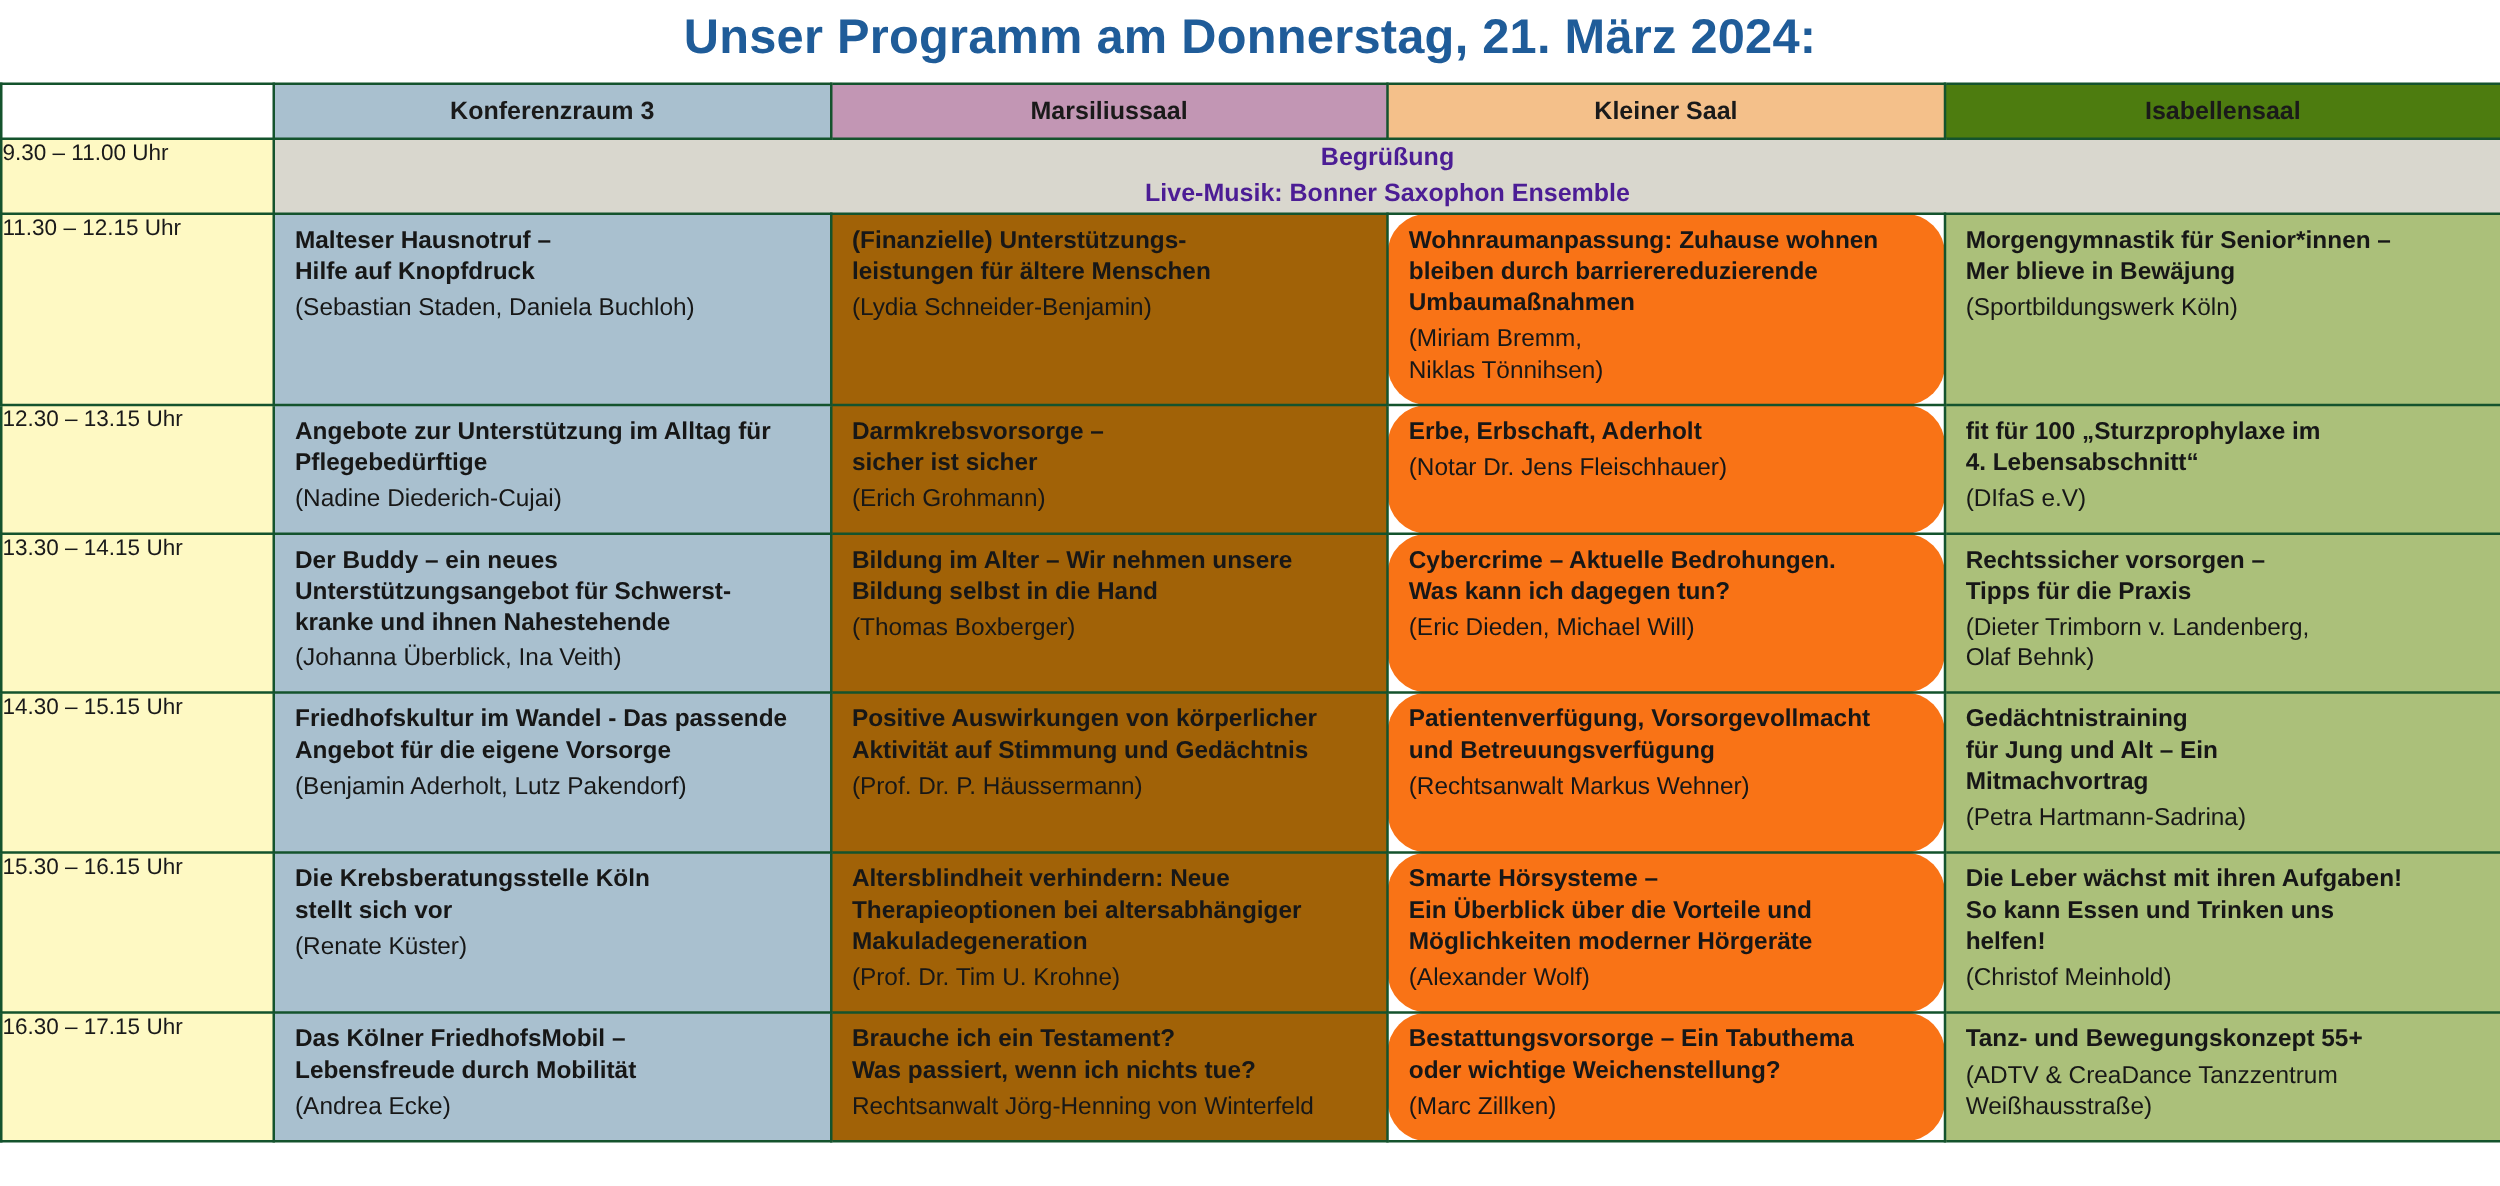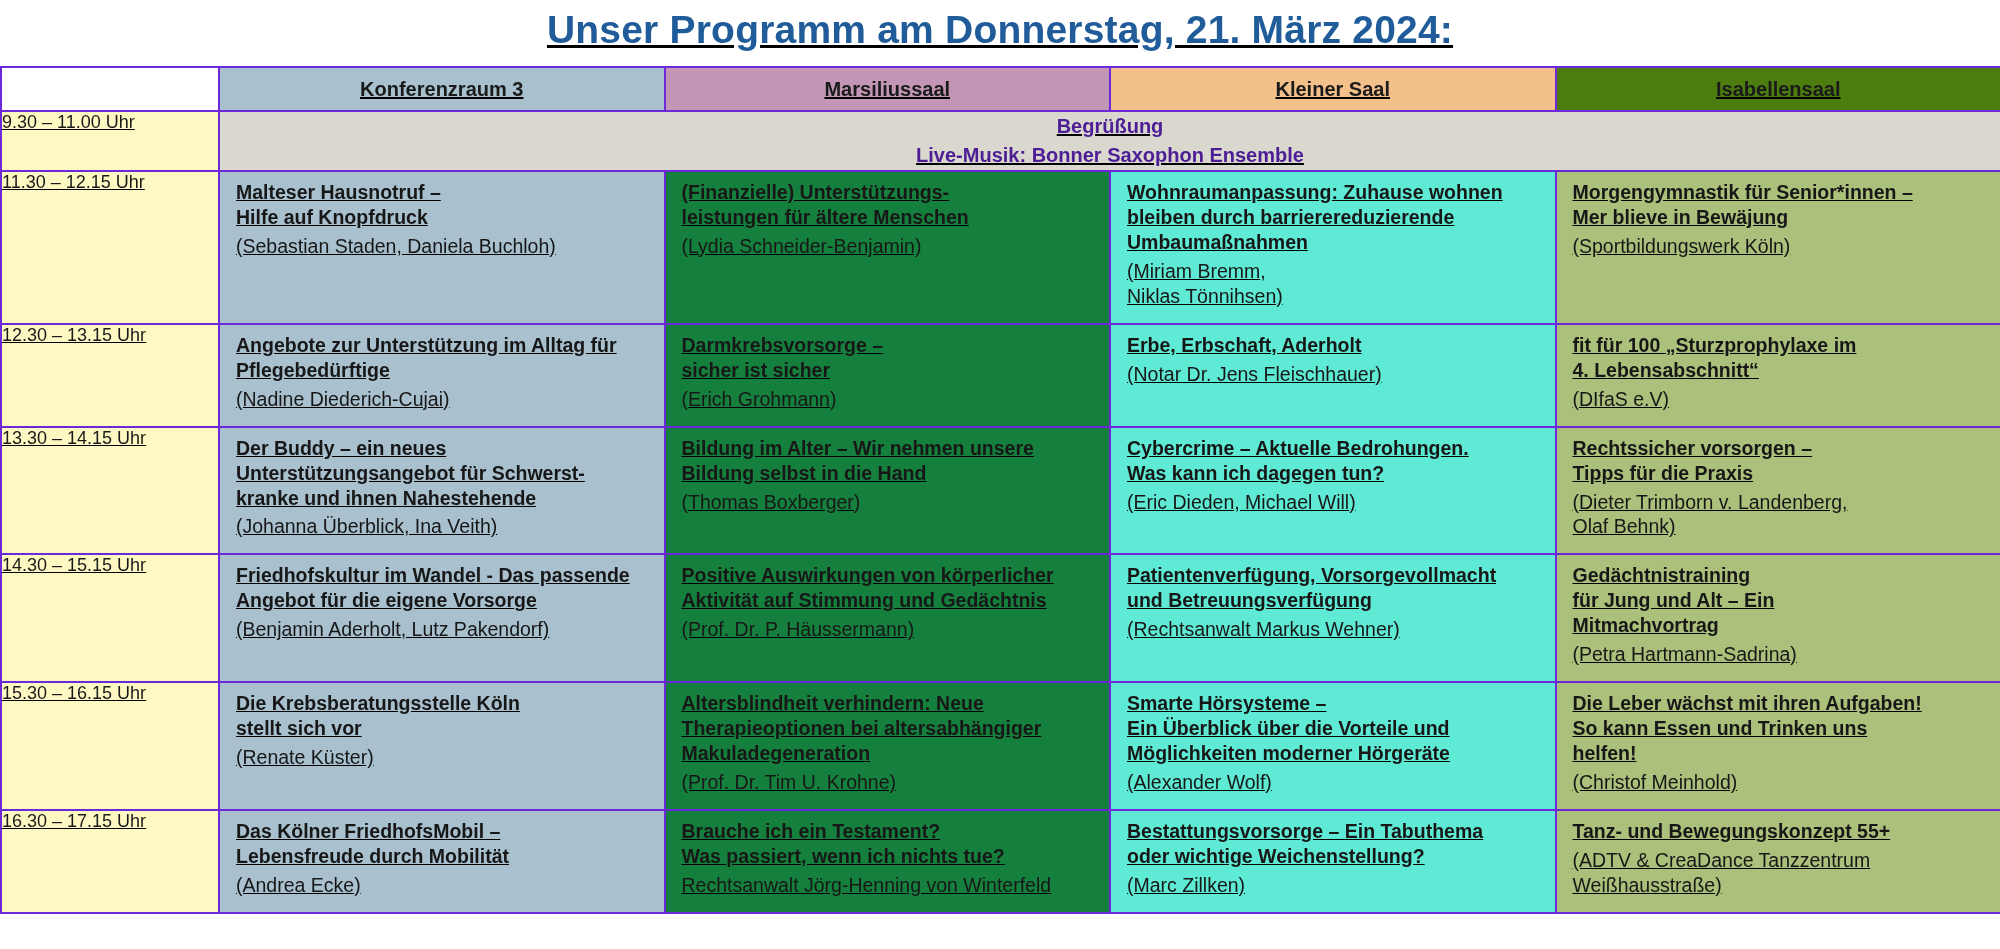--- a/index.html
+++ b/index.html
@@ -9,41 +9,40 @@
   }
   body {
     width: 2000px;
     height: 949px;
     font-family: "Liberation Sans", sans-serif;
     overflow: hidden;
   }
   .page {
     width: 2000px;
     position: relative;
-    text-decoration: underline;
   }
   .page-title {
     text-align: center;
     color: #1f5c99;
     font-size: 39px;
     font-weight: bold;
     letter-spacing: 0.2px;
     padding: 8px 0 14px 0;
     margin: 0;
   }
   table.schedule {
     border-collapse: collapse;
     width: 2000px;
     table-layout: fixed;
   }
   table.schedule col.c-time { width: 218px; }
   table.schedule col.c-room { width: 445.5px; }
 
   table.schedule th, table.schedule td {
-    border: 2px solid #6d28d9;
+    border: 2px solid #14532d;
     vertical-align: top;
     padding: 0;
   }
   .room-head {
     text-align: center;
     font-weight: bold;
     font-size: 20px;
     color: #1a1a1a;
     height: 42px;
     line-height: 42px;
@@ -82,22 +81,22 @@
     white-space: pre-line;
   }
   .session .speaker {
     display: block;
     margin-top: 4px;
     white-space: pre-line;
     font-weight: normal;
   }
   
   .col-1 { background: #a9c0cf; }
-  .col-2 { background: #15803d; }
-  .col-3 { background: #5eead4; }
+  .col-2 { background: #a16207; }
+  .col-3 { background: #f97316; border-radius: 32px; }
   .col-4 { background: #abc07a; }
   .head-1 { background: #a9c0cf; }
   .head-2 { background: #c296b4; }
   .head-3 { background: #f4c08a; }
   .head-4 { background: #4d7c0f; }
 </style>
 </head>
 <body>
 
 <div class="page">

